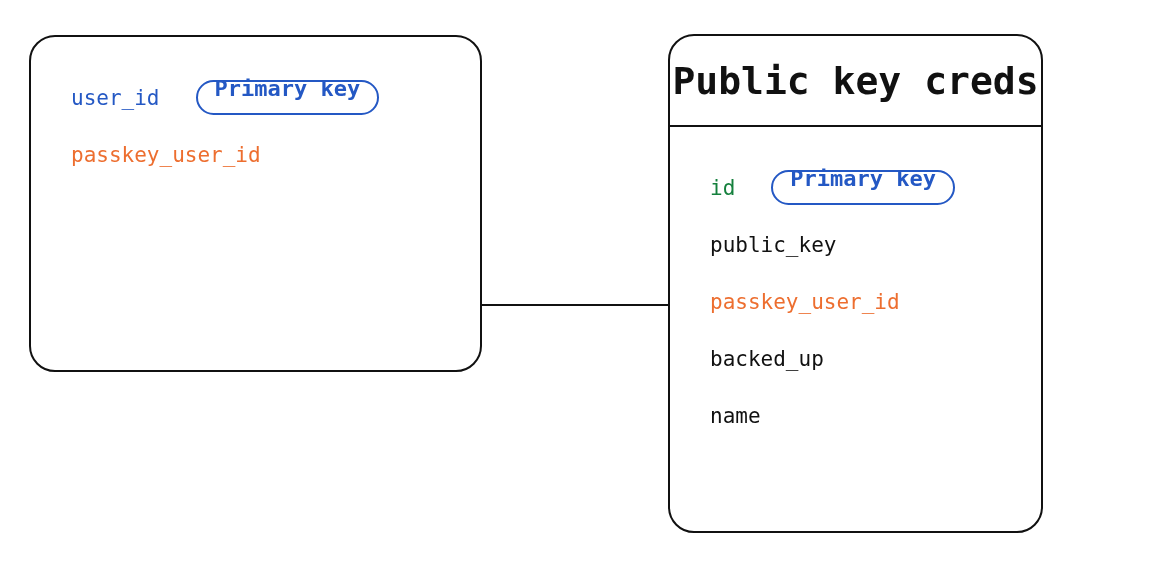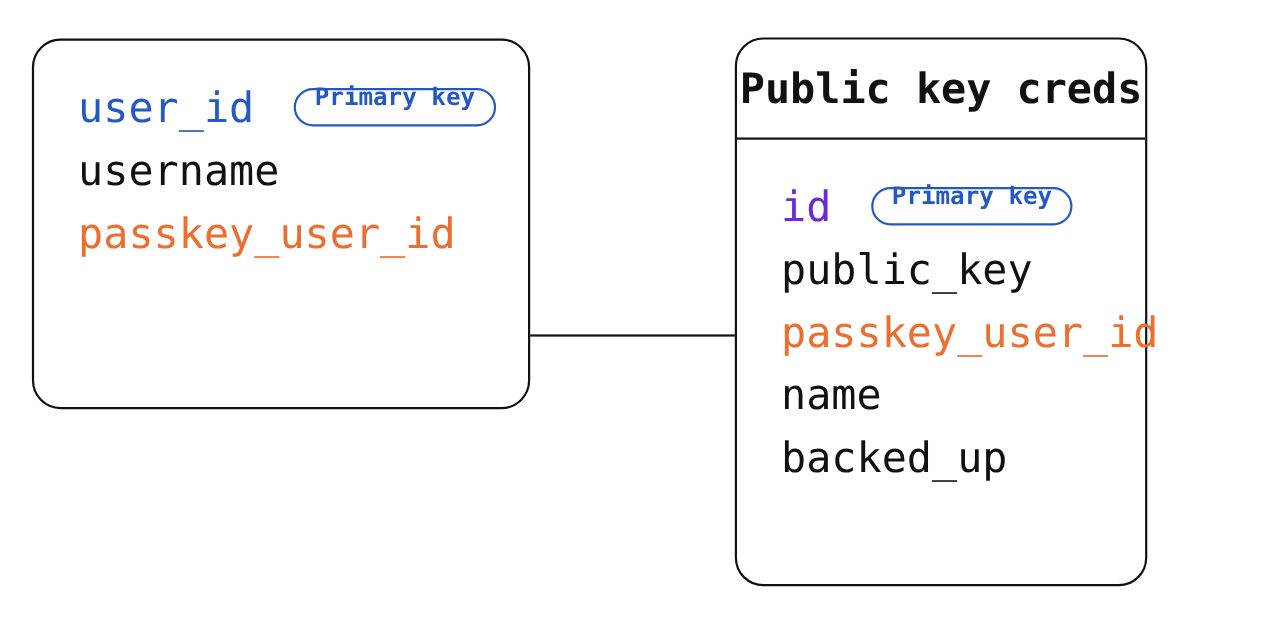--- a/index.html
+++ b/index.html
@@ -53,21 +53,21 @@
     box-sizing: border-box;
     padding: 32px 20px 0 40px;
   }
   .field-row {
     height: 57px;
     display: flex;
     align-items: center;
     white-space: nowrap;
   }
   .field-name {
-    font-size: 38px;
+    font-size: 21px;
     letter-spacing: 0px;
   }
   .badge {
     display: inline-flex;
     align-items: center;
     justify-content: center;
     margin-left: 36px;
     box-sizing: border-box;
     height: 35px;
     padding: 0 17px 18px 17px;
@@ -92,47 +92,44 @@
 
 <div class="canvas">
 
   <div class="table-box users">
     <div class="table-body">
         <div class="field-row">
           <span class="field-name" style="color: rgb(36, 88, 196);">user_id</span>
           <span class="badge">Primary key</span>
         </div>
         <div class="field-row">
-          <span class="field-name" style="color: rgb(17, 17, 17);">username</span>
-        </div>
-        <div class="field-row">
           <span class="field-name" style="color: rgb(237, 110, 47);">passkey_user_id</span>
         </div>
       </div>
   </div>
 
   <div class="connector"></div>
 
   <div class="table-box creds">
     <div class="table-header">
       <span class="table-title">Public key creds</span>
     </div>
     <div class="table-body">
         <div class="field-row">
-          <span class="field-name" style="color: #6d28d9; text-align: center;">id</span>
+          <span class="field-name" style="color: #15803d; text-align: center;">id</span>
           <span class="badge">Primary key</span>
         </div>
         <div class="field-row">
           <span class="field-name" style="color: rgb(17, 17, 17); text-align: right;">public_key</span>
         </div>
         <div class="field-row">
           <span class="field-name" style="color: rgb(237, 110, 47);">passkey_user_id</span>
         </div>
         <div class="field-row">
-          <span class="field-name" style="color: rgb(17, 17, 17);">name</span>
+          <span class="field-name" style="color: rgb(17, 17, 17);">backed_up</span>
         </div>
         <div class="field-row">
-          <span class="field-name" style="color: rgb(17, 17, 17);">backed_up</span>
+          <span class="field-name" style="color: rgb(17, 17, 17);">name</span>
         </div>
       </div>
   </div>
 
 </div>
 
 </body></html>

